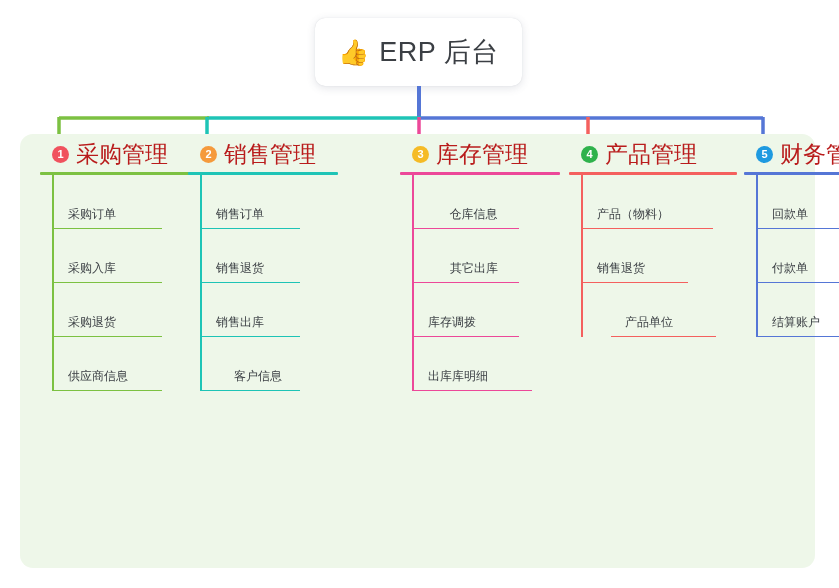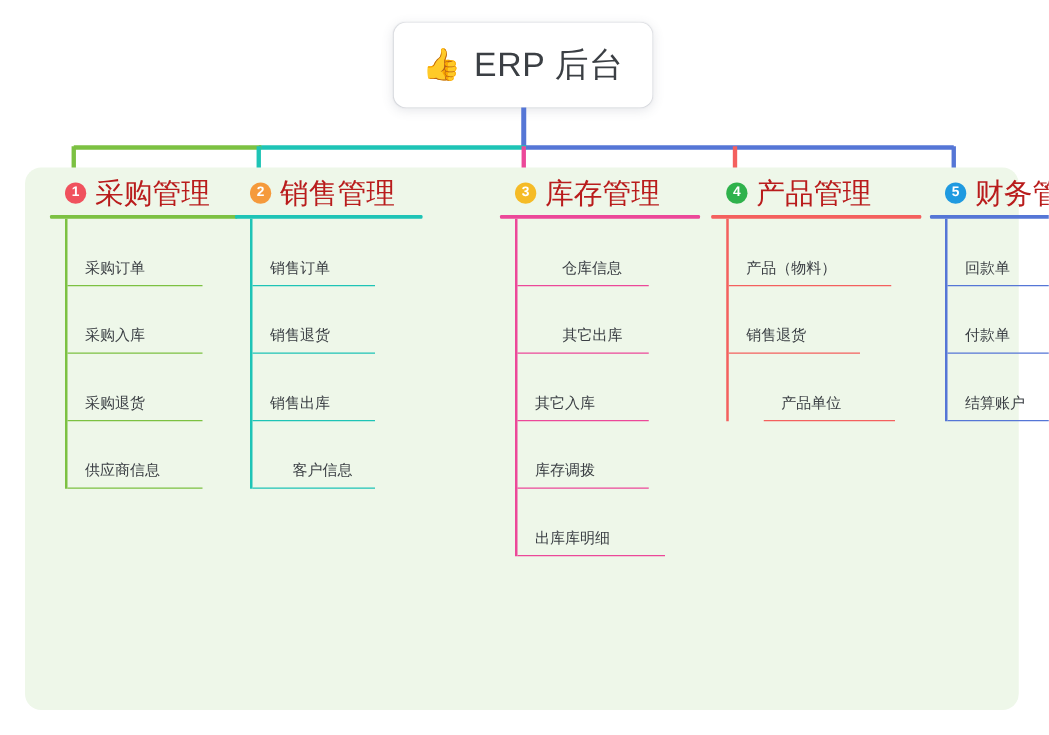--- a/index.html
+++ b/index.html
@@ -205,23 +205,20 @@
   </div>
   <div class="col-rule" style="background: rgb(236, 72, 153);"></div>
   <div class="col-body" style="border-left-color: rgb(236, 72, 153);">
     <div class="leaf" style="width: 105px; border-bottom-color: rgb(236, 72, 153); justify-content: center;">
       <span class="leaf-label">仓库信息</span>
     </div>
     <div class="leaf" style="width: 105px; border-bottom-color: rgb(236, 72, 153); padding-left: 36px;">
       <span class="leaf-label">其它出库</span>
     </div>
     <div class="leaf" style="width: 105px; border-bottom-color: rgb(236, 72, 153);">
-      <span class="leaf-label">其它入库</span>
-    </div>
-    <div class="leaf" style="width: 105px; border-bottom-color: rgb(236, 72, 153);">
       <span class="leaf-label">库存调拨</span>
     </div>
     <div class="leaf" style="width: 118px; border-bottom-color: rgb(236, 72, 153);">
       <span class="leaf-label">出库库明细</span>
     </div>
   </div>
 </div>
 
 <div class="column" id="col-3" style="left:569px;width:168px;">
   <div class="col-header">

